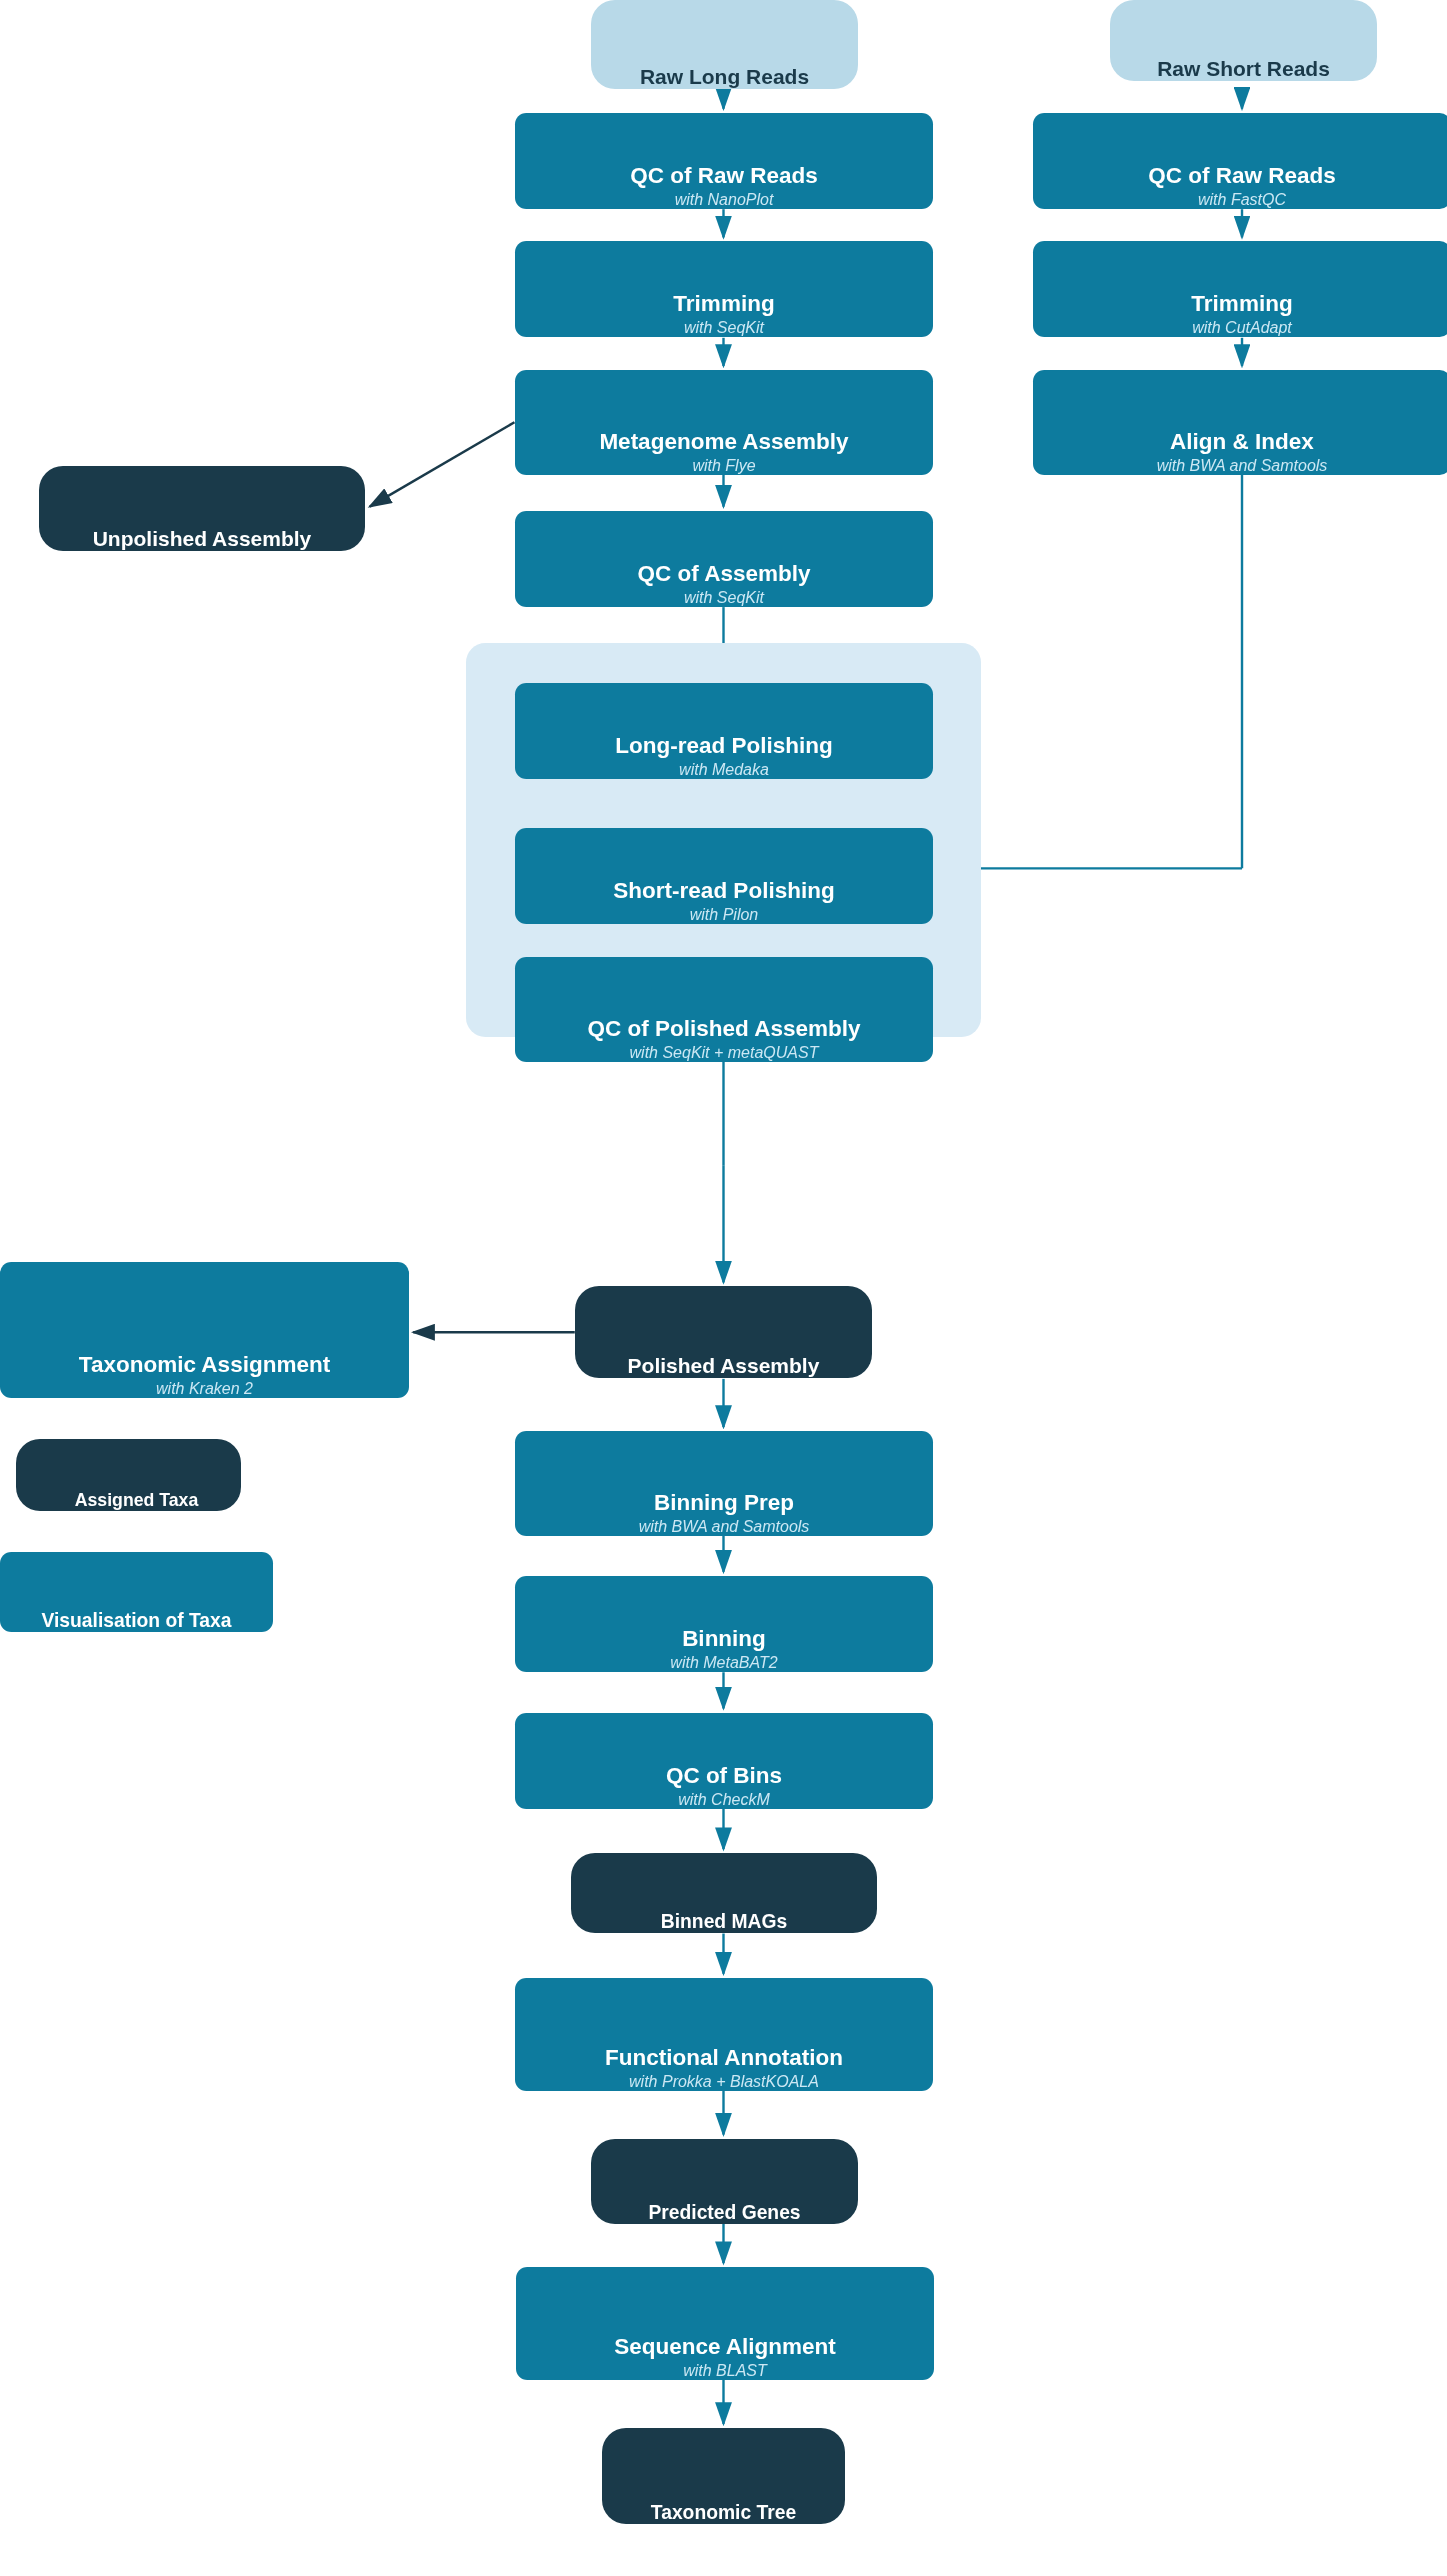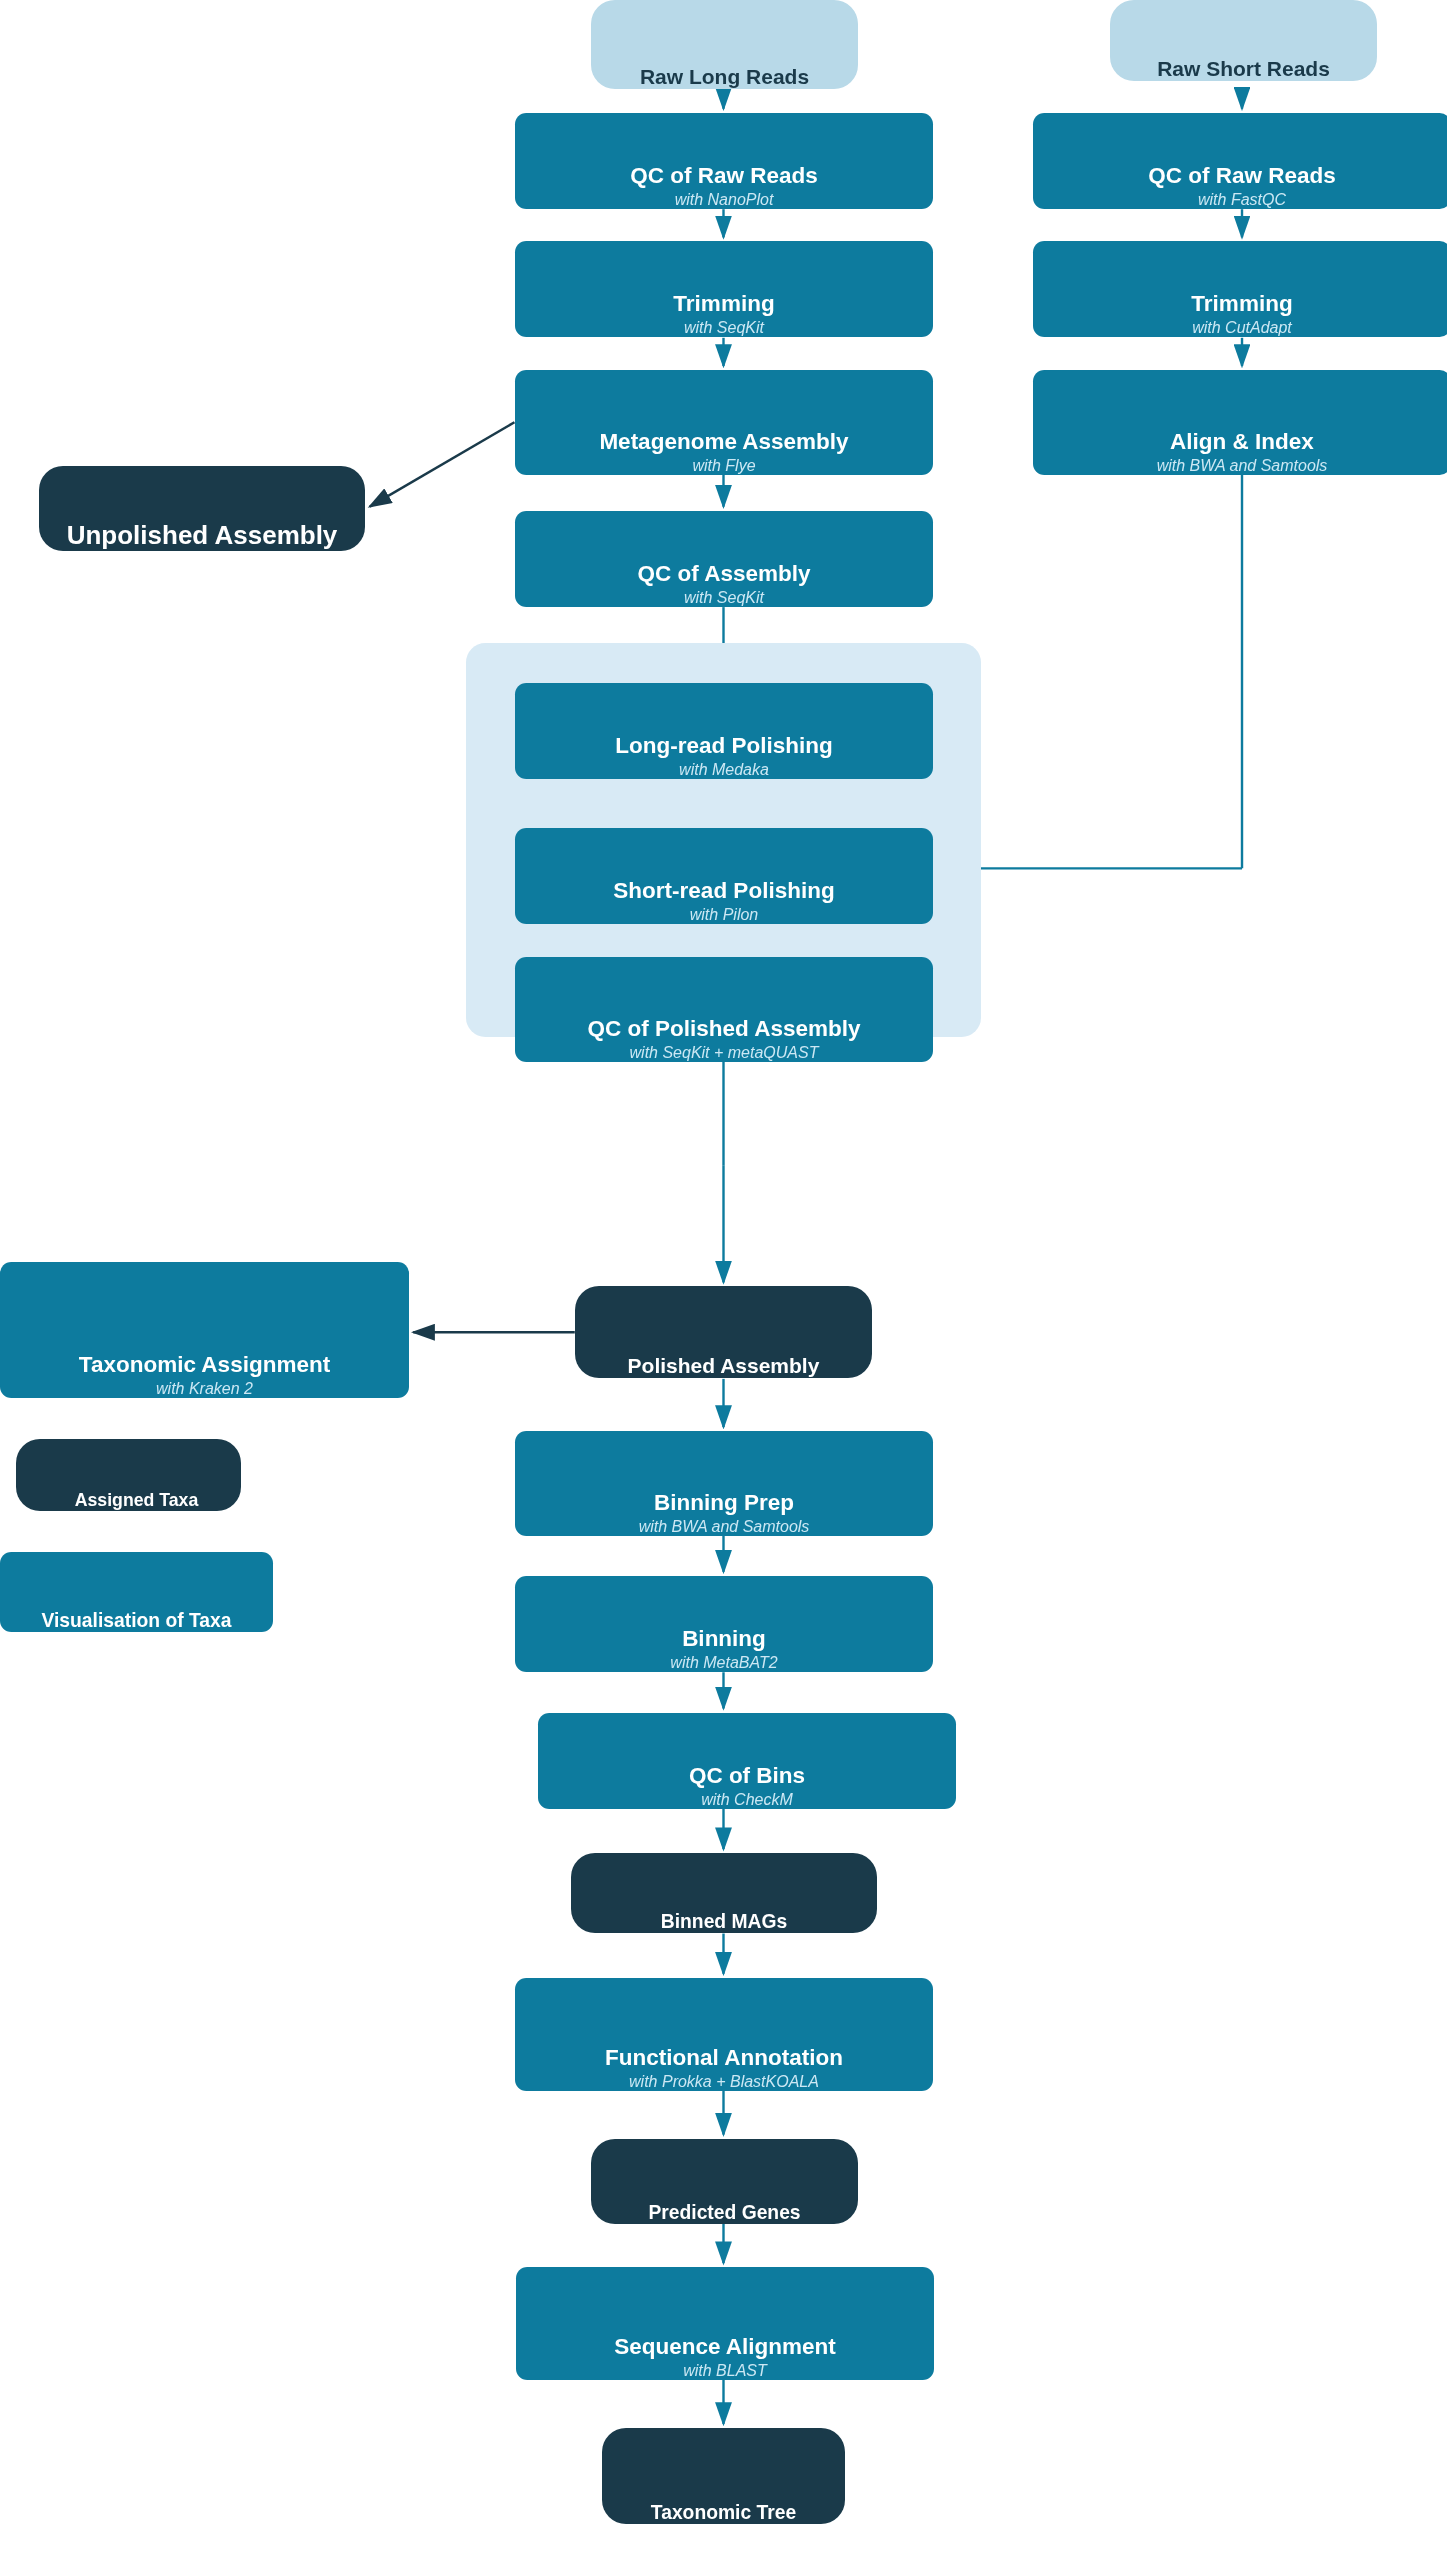--- a/index.html
+++ b/index.html
@@ -181,21 +181,21 @@
     <span class="node-title">Metagenome Assembly</span>
     <span class="node-subtitle">with Flye</span>
   </div>
 
   <div class="node node-teal" style="left:1033px; top:370px; width:418px; height:105px;">
     <span class="node-title">Align &amp; Index</span>
     <span class="node-subtitle">with BWA and Samtools</span>
   </div>
 
   <div class="node node-dark" style="left:39px; top:466px; width:326px; height:85px;">
-    <span class="node-title" style="font-size:26px;margin-top:32px;">Unpolished Assembly</span>
+    <span class="node-title" style="font-size:21px;margin-top:32px;">Unpolished Assembly</span>
   </div>
 
   <div class="node node-teal" style="left:515px; top:511px; width:418px; height:96px;">
     <span class="node-title">QC of Assembly</span>
     <span class="node-subtitle">with SeqKit</span>
   </div>
 
   <div class="node node-teal" style="left:515px; top:683px; width:418px; height:96px;">
     <span class="node-title">Long-read Polishing</span>
     <span class="node-subtitle">with Medaka</span>
@@ -231,21 +231,21 @@
   <div class="node node-teal" style="left:515px; top:1431px; width:418px; height:105px;">
     <span class="node-title">Binning Prep</span>
     <span class="node-subtitle">with BWA and Samtools</span>
   </div>
 
   <div class="node node-teal" style="left:515px; top:1576px; width:418px; height:96px;">
     <span class="node-title">Binning</span>
     <span class="node-subtitle">with MetaBAT2</span>
   </div>
 
-  <div class="node node-teal" style="left:515px; top:1713px; width:418px; height:96px;margin-left:23px;">
+  <div class="node node-teal" style="left:515px; top:1713px; width:418px; height:96px;">
     <span class="node-title">QC of Bins</span>
     <span class="node-subtitle">with CheckM</span>
   </div>
 
   <div class="node node-dark" style="left:571px; top:1853px; width:306px; height:80px;">
     <span class="node-title" style="font-size:19.3px;">Binned MAGs</span>
   </div>
 
   <div class="node node-teal" style="left:515px; top:1978px; width:418px; height:113px;">
     <span class="node-title">Functional Annotation</span>

